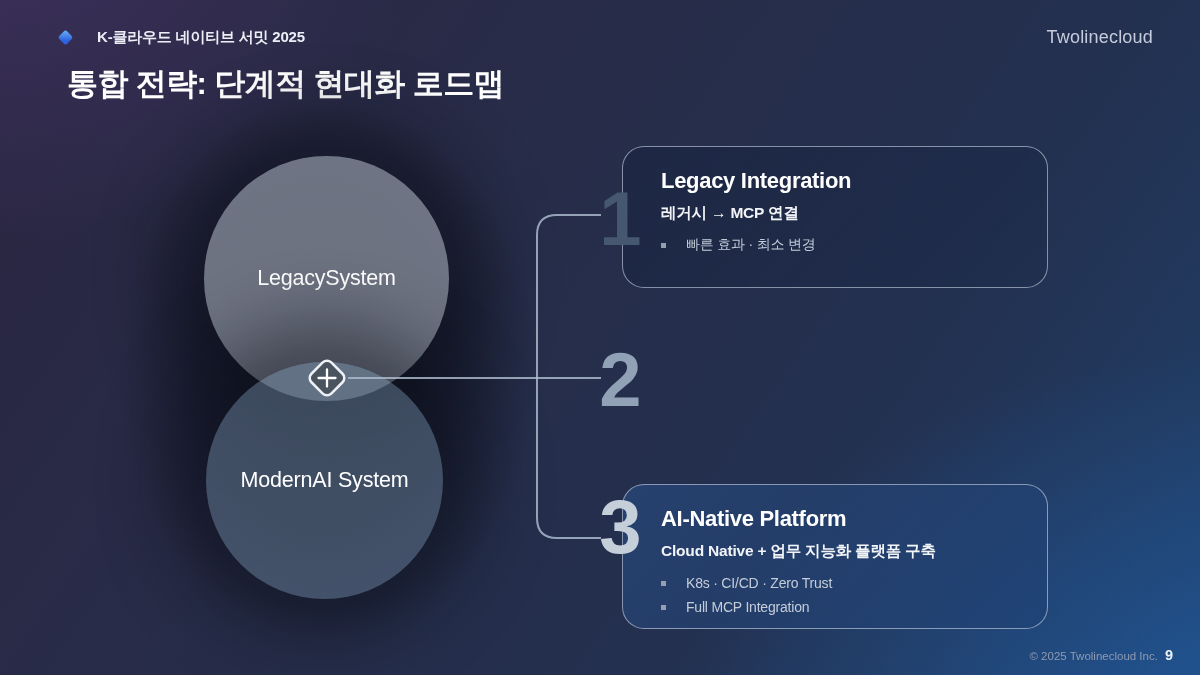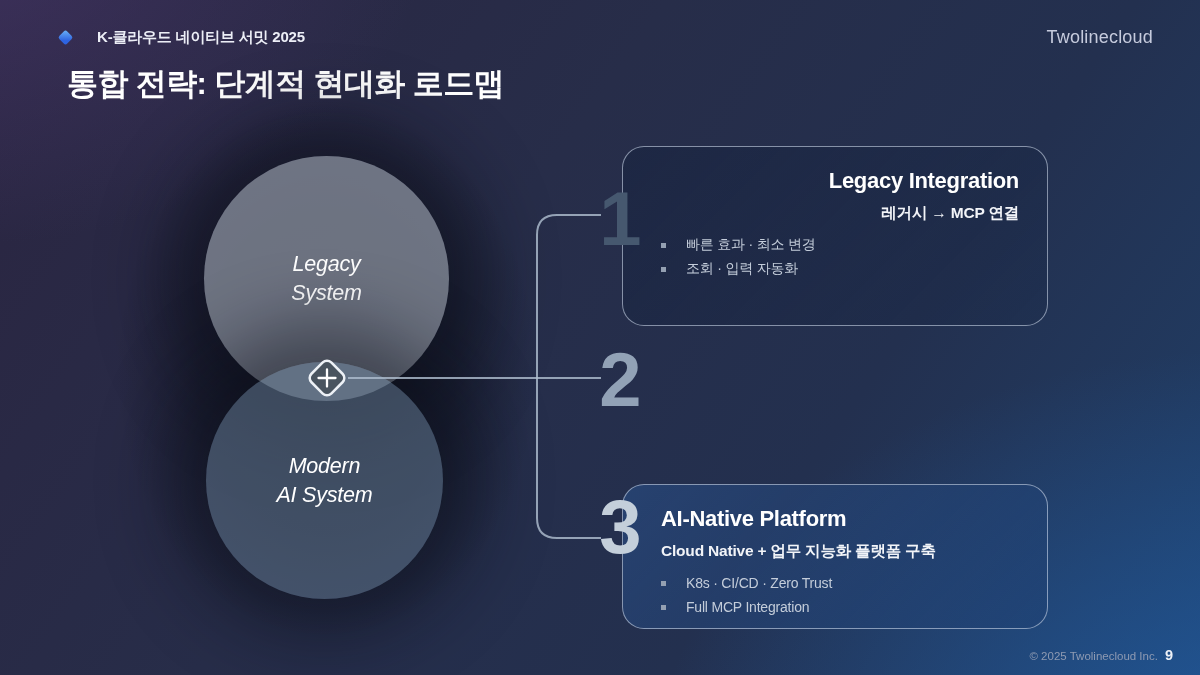--- a/index.html
+++ b/index.html
@@ -39,47 +39,46 @@
   }
 
   
   .venn-halo {
     position:absolute; left:112px; top:98px; width:430px; height:545px;
     background:radial-gradient(closest-side, rgba(8,11,19,0.50), rgba(8,11,19,0.34) 60%, rgba(8,11,19,0) 98%);
     border-radius:50%;
   }
   .circle {
     position:absolute; border-radius:50%;
-    display:flex; flex-direction:column; align-items:center; justify-content:center;
+    display:flex; flex-direction:row; align-items:center; justify-content:center;
     text-align:center; color:#fff; font-size:21.5px; font-weight:500; line-height:1.32;
     letter-spacing:-0.2px;
     box-shadow:0 0 70px 38px rgba(9,12,21,0.45);
-    font-style:italic;
   }
   .circle-legacy {
     left:204px; top:156px; width:245px; height:245px;
     background:rgba(137,145,156,0.74);
   }
   .circle-modern {
     left:206px; top:362px; width:237px; height:237px;
     background:rgba(92,112,134,0.58);
   }
 
   
   .connectors { position:absolute; left:0; top:0; pointer-events:none; }
 
   
   .card {
     position:absolute; left:622px; width:426px;
     border:1.5px solid rgba(198,210,227,0.62);
     border-radius:22px;
     padding:21px 28px 16px 38px;
   }
-  .card-1 { top:146px; height:180px;
-    background:linear-gradient(135deg, rgba(18,32,60,0.42), rgba(18,32,60,0.16));text-align:right; }
+  .card-1 { top:146px; height:142px;
+    background:linear-gradient(135deg, rgba(18,32,60,0.42), rgba(18,32,60,0.16)); }
   .card-2 { top:303px; height:145px;
     background:linear-gradient(135deg, rgba(27,50,90,0.48), rgba(23,43,78,0.26)); }
   .card-3 { top:484px; height:145px;
     background:linear-gradient(135deg, rgba(41,79,136,0.58), rgba(30,62,112,0.36)); }
 
   .card-title { font-size:22px; font-weight:800; color:#ffffff; letter-spacing:-0.3px; margin-bottom:9px; }
   .card-sub   { font-size:15.5px; font-weight:700; color:#f2f4f8; letter-spacing:-0.2px; margin-bottom:9px; }
   .bullet-row { display:flex; align-items:center; gap:20px; height:24px; }
   .bullet-square { width:5px; height:5px; background:#94a0b2; flex:0 0 auto; }
   .bullet-text { font-size:14px; color:#c4cdda; letter-spacing:-0.2px; }
@@ -138,24 +137,20 @@
     </g>
   </svg>
 
   <div class="card card-1">
     <div class="card-title">Legacy Integration</div>
     <div class="card-sub">레거시 → MCP 연결</div>
     <div class="bullet-row">
       <span class="bullet-square"></span>
       <span class="bullet-text">빠른 효과 · 최소 변경</span>
     </div>
-    <div class="bullet-row">
-      <span class="bullet-square"></span>
-      <span class="bullet-text">조회 · 입력 자동화</span>
-    </div>
   </div>
 
 
   <div class="card card-3">
     <div class="card-title">AI-Native Platform</div>
     <div class="card-sub">Cloud Native + 업무 지능화 플랫폼 구축</div>
     <div class="bullet-row">
       <span class="bullet-square"></span>
       <span class="bullet-text">K8s · CI/CD · Zero Trust</span>
     </div>

